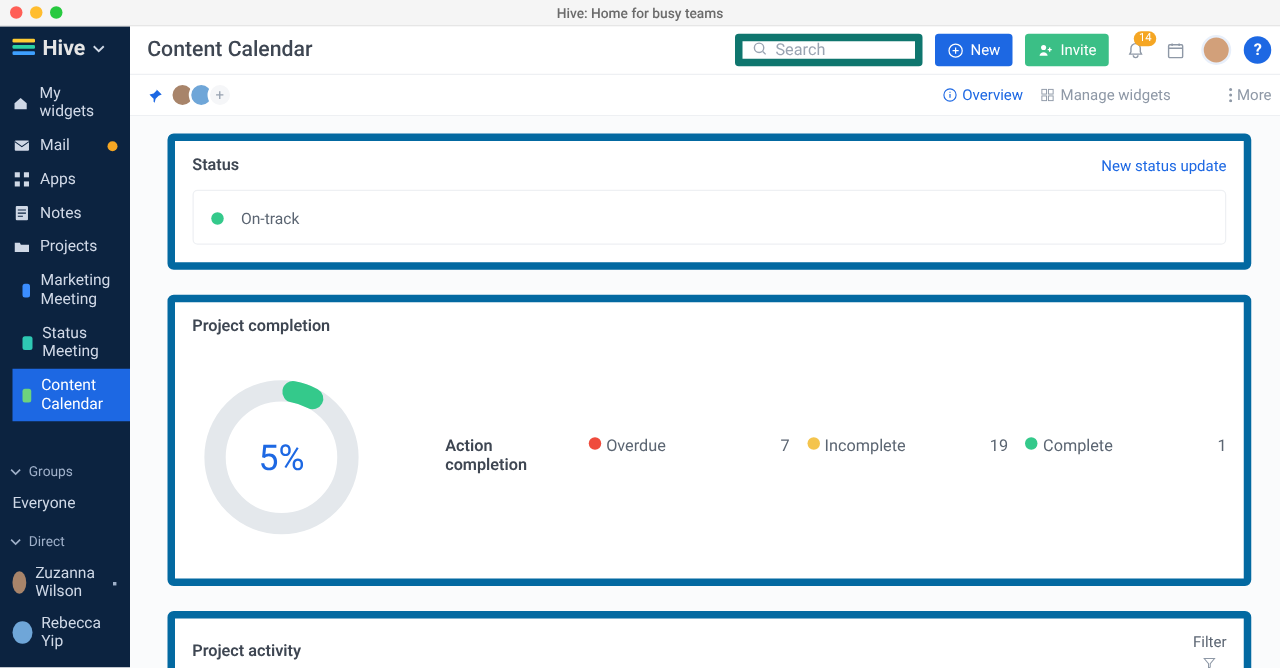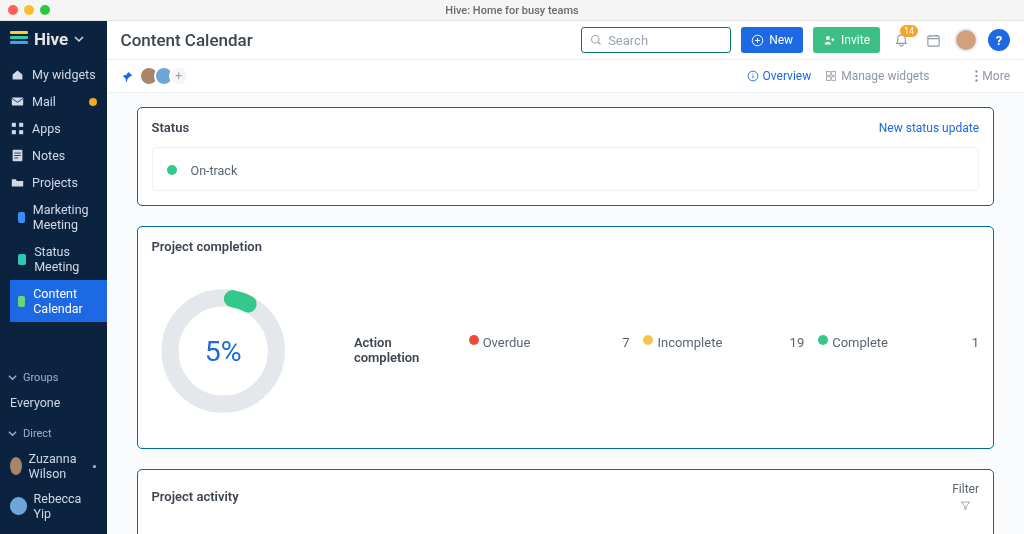--- a/index.html
+++ b/index.html
@@ -29,36 +29,36 @@
   .section-hdr{display:flex;align-items:center;gap:6px;padding:4px 8px;color:#9fb0c9;font-size:11px;cursor:pointer;}
   .people{padding:2px 0 8px;}
   .person{display:flex;align-items:center;gap:7px;padding:5px 10px;cursor:pointer;}
   .avatar-sm{width:18px;height:18px;border-radius:50%;background:#b59a8a;display:inline-flex;align-items:center;justify-content:center;color:#fff;font-size:9px;font-weight:600;}
   .avatar-sm.blue{background:#6fa6d8;} .avatar-sm.brown{background:#a8846a;}
   .person .picon{margin-left:auto;color:#9fb0c9;font-size:11px;}
   
   .main{flex:1;display:flex;flex-direction:column;background:#fff;}
   .topbar{display:flex;align-items:center;gap:10px;padding:6px 14px;border-bottom:1px solid #eef0f3;}
   .page-title{font-size:17px;font-weight:500;color:#3e4652;}
-  .search{margin-left:auto;width:150px;height:26px;border:1px solid #0f766e;border-radius:3px;display:flex;align-items:center;gap:6px;padding:0 8px;color:#9aa4b2;}
+  .search{margin-left:auto;width:150px;height:26px;border:6px solid #0f766e;border-radius:3px;display:flex;gap:6px;padding:0 8px;color:#9aa4b2;}
   .btn{height:26px;border-radius:3px;display:inline-flex;align-items:center;gap:5px;padding:0 10px;font-size:12px;color:#fff;cursor:pointer;}
   .btn.new{background:#1d68e3;} .btn.invite{background:#3bbf86;}
   .icon-btn{width:22px;height:22px;display:inline-flex;align-items:center;justify-content:center;color:#8e98a6;cursor:pointer;position:relative;}
   .rbadge{position:absolute;top:-4px;right:-6px;background:#f5a623;color:#fff;font-size:9px;border-radius:8px;padding:0 4px;line-height:12px;}
   .avatar-tb{width:24px;height:24px;border-radius:50%;background:#d2a07a;border:2px solid #e8effa;}
   .help{width:22px;height:22px;border-radius:50%;background:#1d68e3;color:#fff;display:inline-flex;align-items:center;justify-content:center;font-size:13px;font-weight:700;}
   .subbar{display:flex;align-items:center;padding:6px 14px;border-bottom:1px solid #eef0f3;gap:10px;}
   .subbar .pin{color:#1d68e3;}
   .subbar .members{display:flex;align-items:center;}
   .subbar .members .avatar-sm{margin-left:-5px;border:2px solid #fff;width:20px;height:20px;}
   .subbar .plusm{width:20px;height:20px;border-radius:50%;background:#f5f6f8;color:#9aa4b2;display:inline-flex;align-items:center;justify-content:center;margin-left:-5px;border:2px solid #fff;font-size:12px;}
   .subbar .right{margin-left:auto;display:flex;align-items:center;gap:14px;color:#8e98a6;font-size:12px;}
   .subbar .right .ov{color:#1d68e3;display:inline-flex;align-items:center;gap:4px;}
   .content{flex:1;overflow:auto;background:#fafbfc;padding:14px 30px;}
-  .card{background:#fff;border:1px solid #0369a1;border-radius:5px;margin-bottom:20px;}
+  .card{background:#fff;border:6px solid #0369a1;border-radius:5px;margin-bottom:20px;}
   .card-hdr{display:flex;align-items:center;padding:12px 14px;}
   .card-hdr .ttl{font-weight:600;color:#3e4652;}
   .card-hdr .link{margin-left:auto;color:#1d68e3;font-size:12px;cursor:pointer;}
   .status-body{border:1px solid #eef0f3;border-radius:4px;margin:0 14px 14px;padding:12px 14px;display:flex;gap:14px;}
   .status-dot{width:10px;height:10px;border-radius:50%;background:#34c98b;margin-top:5px;}
   .status-label{color:#5b6572;font-size:12.5px;margin-top:3px;width:55px;}
   .status-main{flex:1;}
   .status-meta{display:flex;align-items:center;gap:8px;margin-bottom:4px;}
   .avatar-mini{width:22px;height:22px;border-radius:3px;background:#c79c7c;}
   .author{font-weight:600;color:#3e4652;font-size:12px;}

